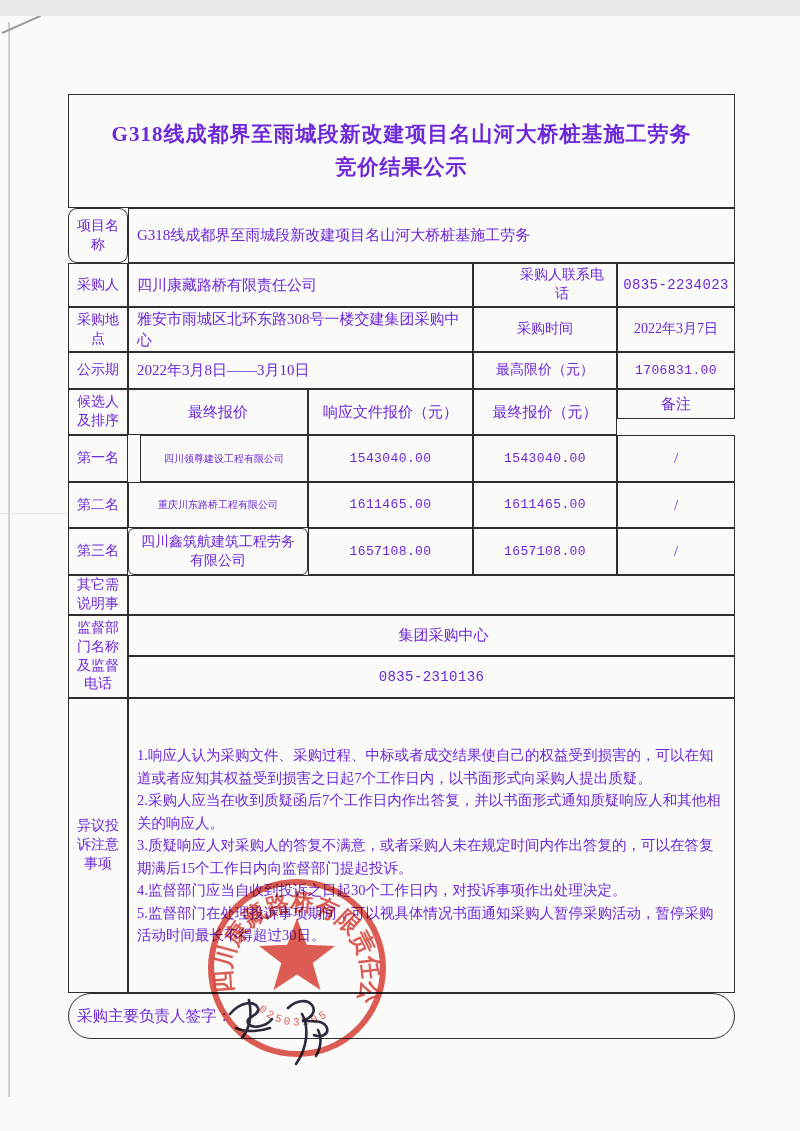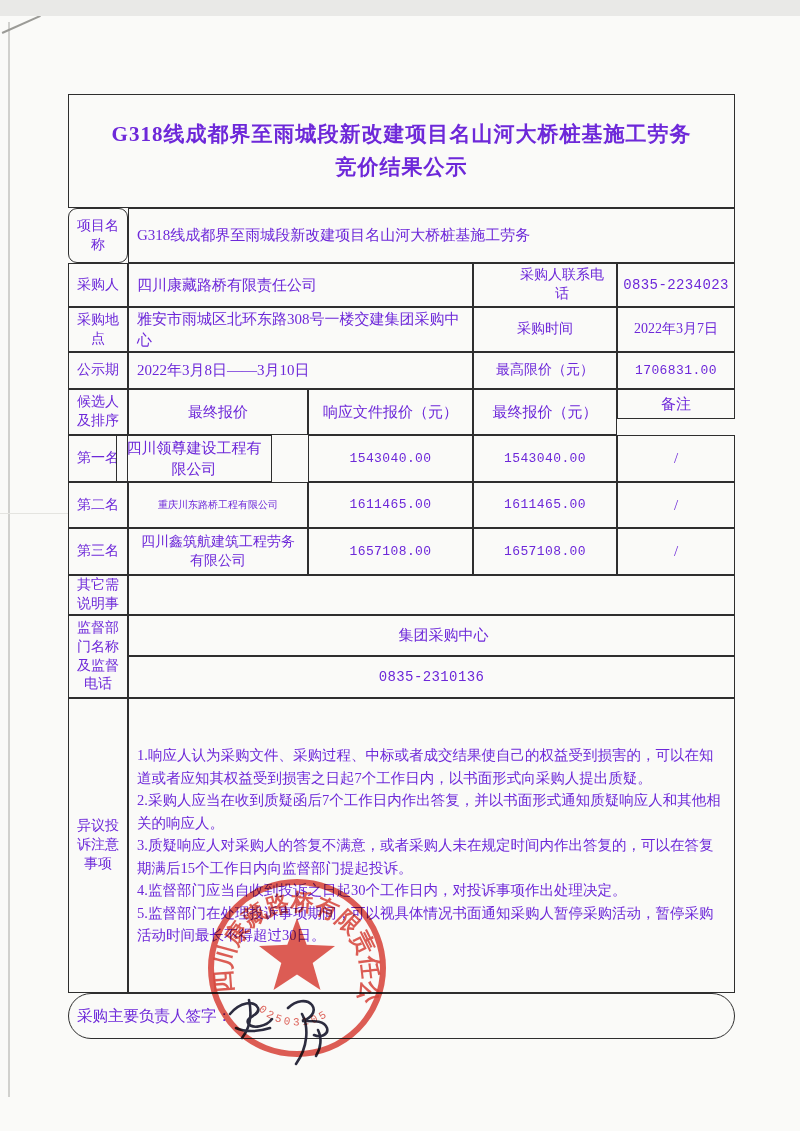--- a/index.html
+++ b/index.html
@@ -71,33 +71,33 @@
   <div class="cell mono" style="left:617px;top:336px;width:118px;height:37px;">1706831.00</div>
 
   <div class="cell label pre" style="left:68px;top:373px;width:60px;height:46px;">候选人
 及排序</div>
   <div class="cell" style="left:128px;top:373px;width:180px;height:46px;">最终报价</div>
   <div class="cell" style="left:308px;top:373px;width:165px;height:46px;">响应文件报价（元）</div>
   <div class="cell" style="left:473px;top:373px;width:144px;height:46px;">最终报价（元）</div>
   <div class="cell" style="left:617px;top:373px;width:118px;height:30px;">备注</div>
 
   <div class="cell label" style="left:68px;top:419px;width:60px;height:47px;">第一名</div>
-  <div class="cell pad" style="left:116px;top:419px;width:156px;height:47px;font-size:15px;">四川领尊建设工程有限公司</div>
+  <div class="cell pad" style="left:140px;top:419px;width:168px;height:47px;font-size:10px;">四川领尊建设工程有限公司</div>
   <div class="cell mono" style="left:308px;top:419px;width:165px;height:47px;">1543040.00</div>
   <div class="cell mono" style="left:473px;top:419px;width:144px;height:47px;">1543040.00</div>
   <div class="cell" style="left:617px;top:419px;width:118px;height:47px;">/</div>
 
   <div class="cell label" style="left:68px;top:466px;width:60px;height:46px;">第二名</div>
   <div class="cell pad" style="left:128px;top:466px;width:180px;height:46px;font-size:10px;">重庆川东路桥工程有限公司</div>
   <div class="cell mono" style="left:308px;top:466px;width:165px;height:46px;">1611465.00</div>
   <div class="cell mono" style="left:473px;top:466px;width:144px;height:46px;">1611465.00</div>
   <div class="cell" style="left:617px;top:466px;width:118px;height:46px;">/</div>
 
   <div class="cell label" style="left:68px;top:512px;width:60px;height:47px;">第三名</div>
-  <div class="cell pad" style="left:128px;top:512px;width:180px;height:47px;font-size:14px;">四川鑫筑航建筑工程劳务有限公司</div>
+  <div class="cell pad" style="left:128px;top:512px;width:180px;height:47px;font-size:14px;border-radius:6px;">四川鑫筑航建筑工程劳务有限公司</div>
   <div class="cell mono" style="left:308px;top:512px;width:165px;height:47px;">1657108.00</div>
   <div class="cell mono" style="left:473px;top:512px;width:144px;height:47px;">1657108.00</div>
   <div class="cell" style="left:617px;top:512px;width:118px;height:47px;">/</div>
 
   <div class="cell label pre" style="left:68px;top:559px;width:60px;height:40px;">其它需
 说明事</div>
   <div class="cell left" style="left:128px;top:559px;width:607px;height:40px;"></div>
 
   <div class="cell label pre" style="left:68px;top:599px;width:60px;height:83px;">监督部
 门名称

